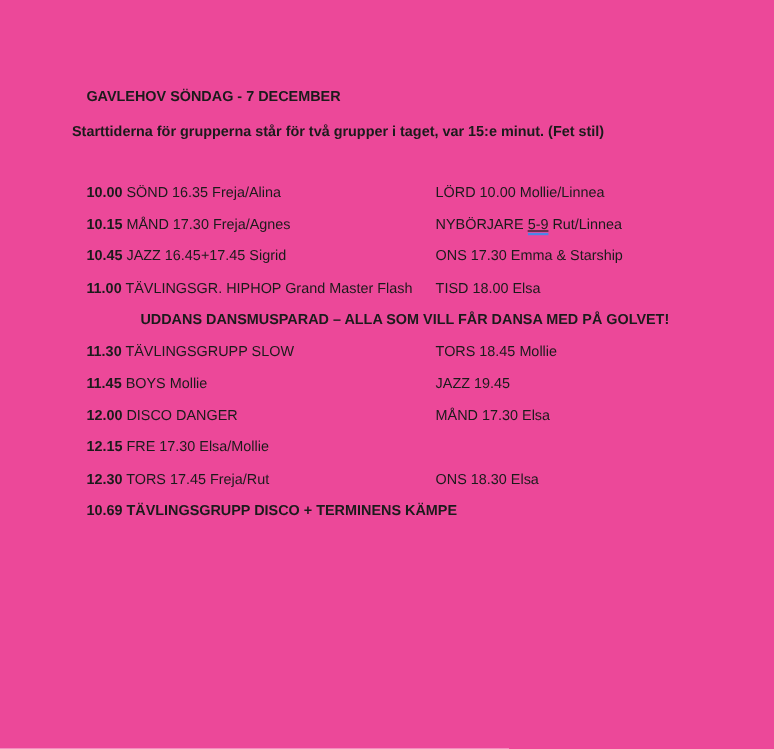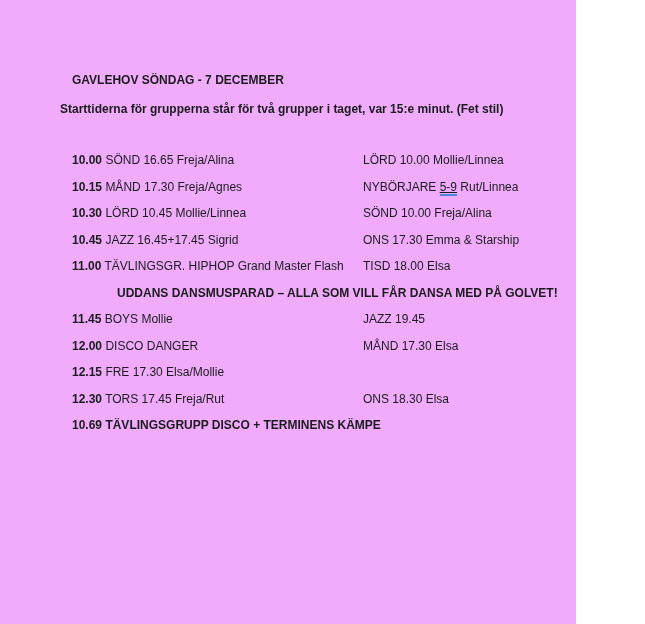--- a/index.html
+++ b/index.html
@@ -2,23 +2,23 @@
 <html><head>
 <meta charset="utf-8">
 <style>
   html, body {
     margin: 0;
     padding: 0;
     background: #ffffff;
   }
   .page {
     position: relative;
-    width: 576px;
+    width: 645px;
     height: 624px;
-    background: #f0abfc;
+    background: #ec4899;
     overflow: hidden;
     font-family: "Liberation Sans", sans-serif;
     color: #1b1b1b;
     font-size: 12px;
   }
   .doc-title {
     position: absolute;
     left: 72px;
     top: 72px;
     line-height: 16px;
@@ -70,47 +70,47 @@
 <body>
 
 <div class="page">
 
   <div class="doc-title">GAVLEHOV SÖNDAG - 7 DECEMBER</div>
   <div class="doc-subtitle">Starttiderna för grupperna står för två grupper i taget, var 15:e minut. (Fet stil)</div>
 
   <div class="rows">
 
     <div class="row">
-      <span class="time">10.00</span> <span>SÖND 16.65 Freja/Alina</span>
+      <span class="time">10.00</span> <span>SÖND 16.35 Freja/Alina</span>
       <span class="right">LÖRD 10.00 Mollie/Linnea</span>
     </div>
 
     <div class="row">
       <span class="time">10.15</span> <span>MÅND 17.30 Freja/Agnes</span>
       <span class="right"><span>NYBÖRJARE </span><span class="u-link">5-9</span><span> Rut/Linnea</span></span>
     </div>
 
-    <div class="row">
-      <span class="time">10.30</span> <span>LÖRD 10.45 Mollie/Linnea</span>
-      <span class="right">SÖND 10.00 Freja/Alina</span>
-    </div>
 
     <div class="row">
       <span class="time">10.45</span> <span>JAZZ 16.45+17.45 Sigrid</span>
       <span class="right">ONS 17.30 Emma &amp; Starship</span>
     </div>
 
     <div class="row">
       <span class="time">11.00</span> <span>TÄVLINGSGR. HIPHOP Grand Master Flash</span>
       <span class="right">TISD 18.00 Elsa</span>
     </div>
 
 
     <div class="row section-header">UDDANS DANSMUSPARAD – ALLA SOM VILL FÅR DANSA MED PÅ GOLVET!</div>
 
+    <div class="row">
+      <span class="time">11.30</span> <span>TÄVLINGSGRUPP SLOW</span>
+      <span class="right">TORS 18.45 Mollie</span>
+    </div>
 
     <div class="row">
       <span class="time">11.45</span> <span>BOYS Mollie</span>
       <span class="right">JAZZ 19.45</span>
     </div>
 
     <div class="row">
       <span class="time">12.00</span> <span>DISCO DANGER</span>
       <span class="right">MÅND 17.30 Elsa</span>
     </div>

